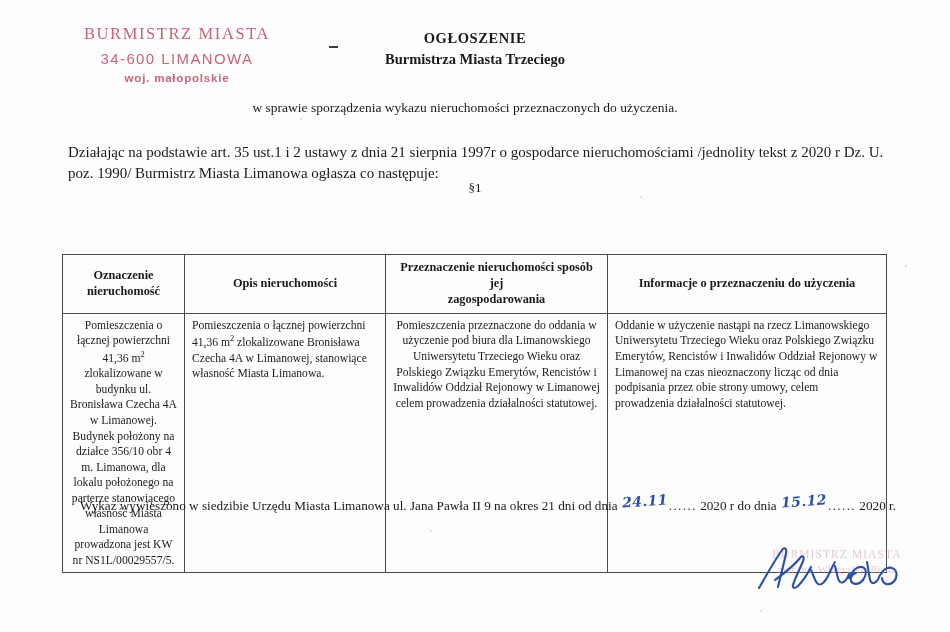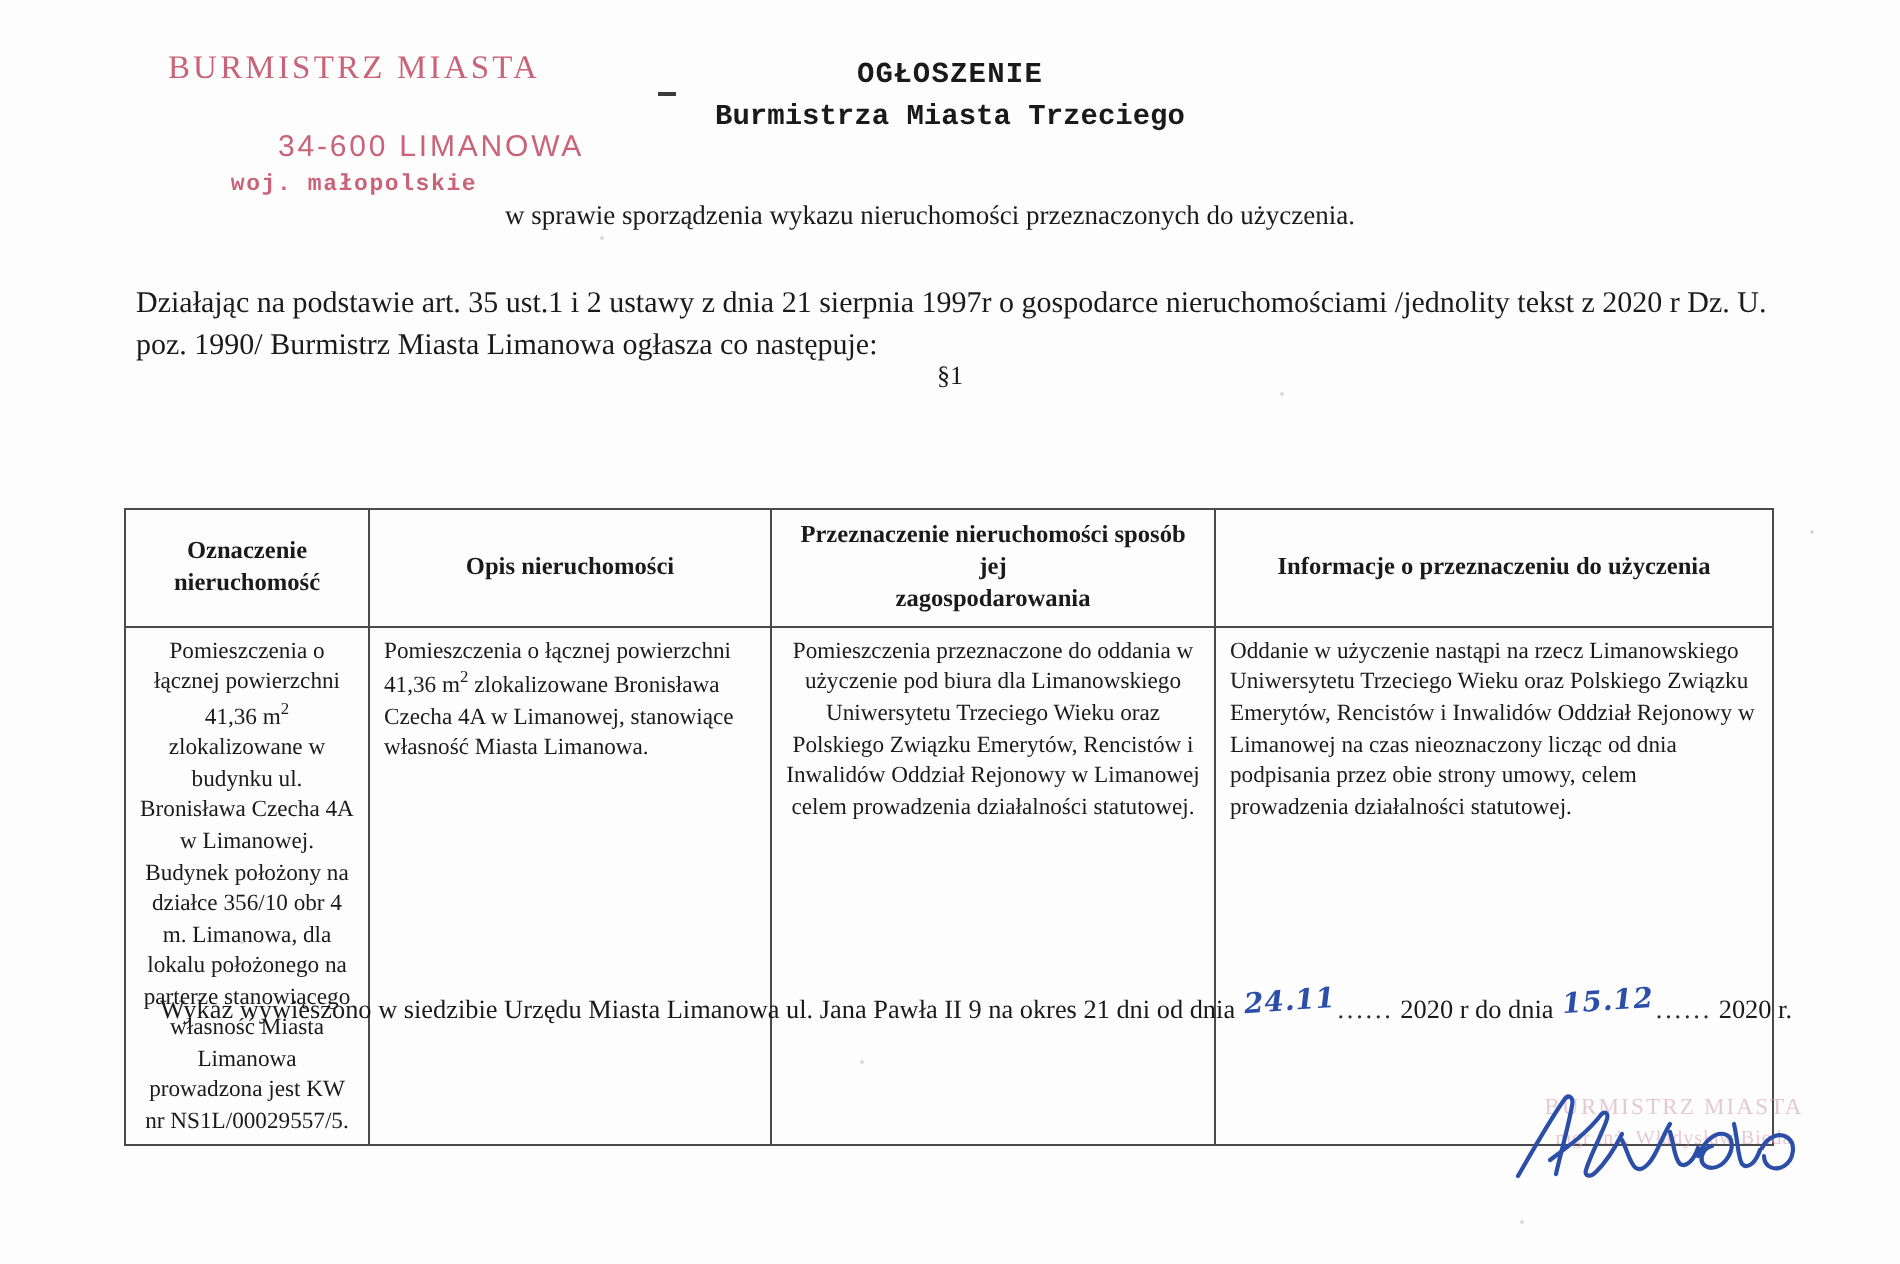--- a/index.html
+++ b/index.html
@@ -31,25 +31,24 @@
   #stamp-header .line1 {
     font-family: "Liberation Serif", serif;
     font-size: 16.5px;
     letter-spacing: 1.6px;
     font-weight: 400;
   }
   #stamp-header .line2 {
     font-family: "Liberation Sans", sans-serif;
     font-size: 15px;
     letter-spacing: 1.4px;
-    margin-top: 20px;
-    text-align: right;
+    margin-top: 5px;
   }
   #stamp-header .line3 {
-    font-family: Liberation Mono, monospace;
+    font-family: Liberation Sans, sans-serif;
     font-size: 11.5px;
     letter-spacing: 0.8px;
     margin-top: 3px;
     font-weight: 700;
   }
 
   
   .artifact-dash {
     position: absolute;
     left: 329px;
@@ -62,21 +61,20 @@
   
   #title-block {
     position: absolute;
     left: 0;
     top: 28px;
     width: 950px;
     text-align: center;
     font-weight: bold;
     font-size: 14.5px;
     line-height: 1.48;
-    font-family: Liberation Mono, monospace;
   }
   #title-block .t1 { letter-spacing: 0.6px; }
 
   
   #subject-line {
     position: absolute;
     left: 0;
     top: 100px;
     width: 930px;
     text-align: center;

